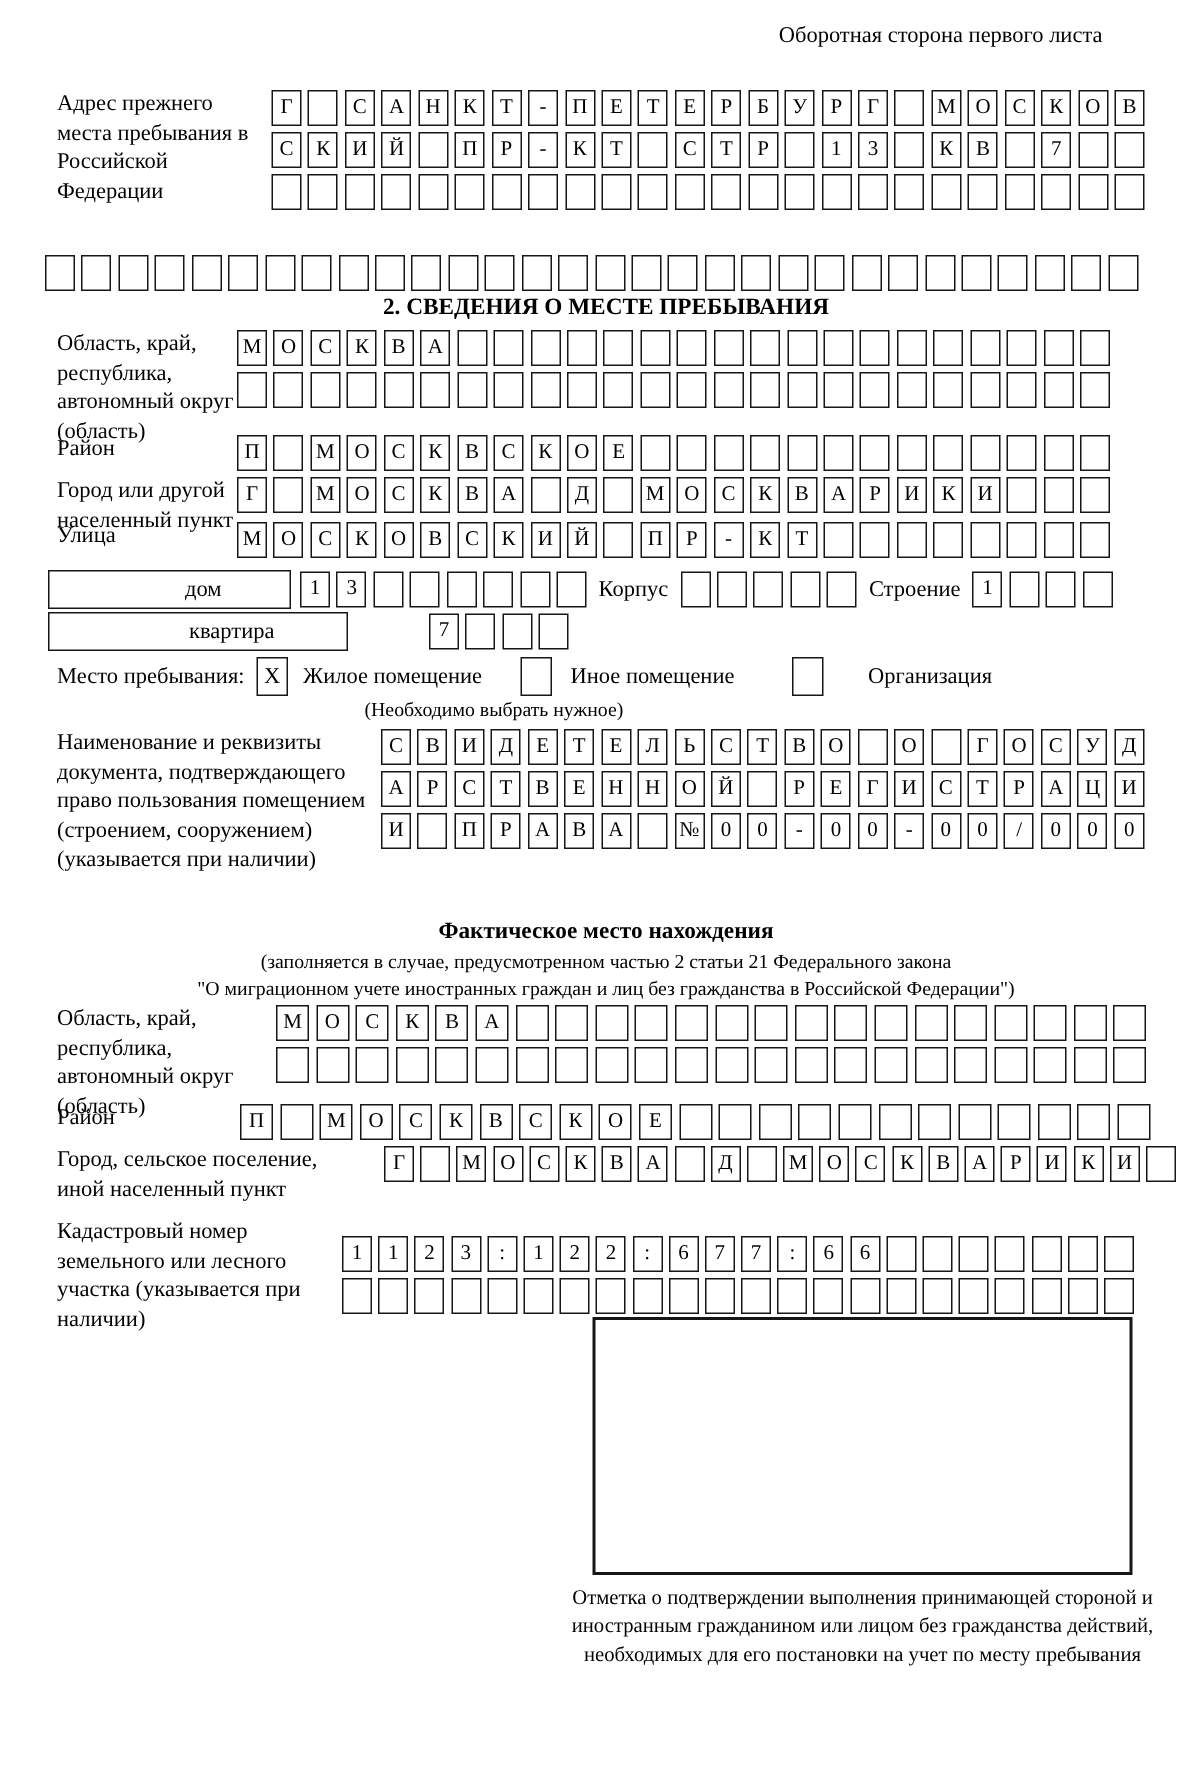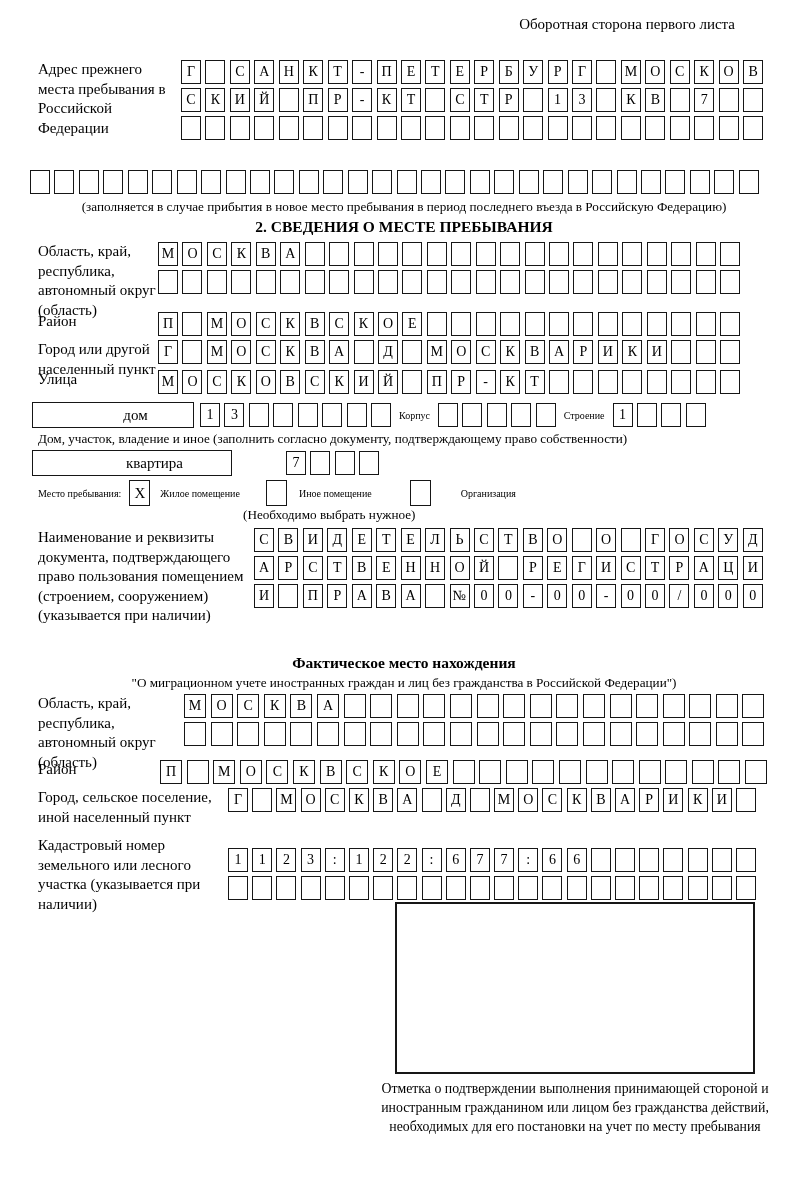--- a/index.html
+++ b/index.html
@@ -32,21 +32,21 @@
 
   .widebox {
     box-sizing:border-box; border:1.7px solid #161616; height:26px;
     display:flex; align-items:center; justify-content:center; font-size:15px; flex-shrink:0;padding-left:45px;
   }
   .inline-row { display:flex; align-items:center; }
   .chk {
     width:21px; height:26px; box-sizing:border-box; border:1.7px solid #161616;
     display:flex; align-items:center; justify-content:center; font-size:15px; flex-shrink:0;
   }
-  .opt { font-size:10px; }
+  .opt { font-size:15px; }
   .stamp-box { box-sizing:border-box; border:2px solid #161616; width:360px; height:172px; }
 </style>
 </head>
 <body>
 
 <div class="page">
 
   <div class="hdr-note">Оборотная сторона первого листа</div>
 
   <div class="grp" style="margin-top:24px; height:104px;">
@@ -157,21 +157,20 @@
       <div class="cell"></div>
       <div class="cell"></div>
       <div class="cell"></div>
       <div class="cell"></div>
       <div class="cell"></div>
       <div class="cell"></div>
       <div class="cell"></div>
       <div class="cell"></div>
       <div class="cell"></div>
     </div>
-  <div class="caption center" style="margin-top:4px; height:18px;">(заполняется в случае прибытия в новое место пребывания в период последнего въезда в Российскую Федерацию)</div>
 
   <div class="sec-title" style="margin-top:2px;">2. СВЕДЕНИЯ О МЕСТЕ ПРЕБЫВАНИЯ</div>
 
   <div class="grp" style="margin-top:4px; height:70px;">
     <div class="lbl lbl-b">Область, край, республика, автономный округ (область)</div>
     <div class="rows">
       <div class="cellrow">
           <div class="cell">М</div>
           <div class="cell">О</div>
           <div class="cell">С</div>
@@ -337,21 +336,20 @@
         <div class="cell"></div>
       </div>
     <div class="opt" style="margin:0 8px;">Строение</div>
     <div class="cellrow">
         <div class="cell">1</div>
         <div class="cell"></div>
         <div class="cell"></div>
         <div class="cell"></div>
       </div>
   </div>
-  <div class="caption" style="height:18px; margin-top:2px;">Дом, участок, владение и иное (заполнить согласно документу, подтверждающему право собственности)</div>
 
   <div class="inline-row" style="margin-top:2px; height:26px;gap:48px;">
     <div class="widebox" style="width:200px; margin-left:-6px;">квартира</div>
     <div class="cellrow" style="margin-left:6px;">
         <div class="cell">7</div>
         <div class="cell"></div>
         <div class="cell"></div>
         <div class="cell"></div>
       </div>
   </div>
@@ -436,20 +434,21 @@
           <div class="cell">0</div>
           <div class="cell">/</div>
           <div class="cell">0</div>
           <div class="cell">0</div>
           <div class="cell">0</div>
         </div>
     </div>
   </div>
 
   <div class="sec-title">Фактическое место нахождения</div>
+  <div class="caption center" style="height:18px;">(заполняется в случае, предусмотренном частью 2 статьи 21 Федерального закона</div>
   <div class="caption center" style="height:18px;">"О миграционном учете иностранных граждан и лиц без гражданства в Российской Федерации")</div>
 
   <div class="grp" style="margin-top:2px; height:66px;">
     <div class="lbl lbl-c">Область, край, республика, автономный округ (область)</div>
     <div class="rows">
       <div class="cellrow pitchw">
           <div class="cell">М</div>
           <div class="cell">О</div>
           <div class="cell">С</div>
           <div class="cell">К</div>
@@ -521,21 +520,21 @@
         <div class="cell"></div>
         <div class="cell"></div>
         <div class="cell"></div>
         <div class="cell"></div>
         <div class="cell"></div>
         <div class="cell"></div>
         <div class="cell"></div>
       </div>
   </div>
 
-  <div class="grp" style="height:48px;">
+  <div class="grp" style="height:48px;gap:28px;">
     <div class="lbl lbl-e">Город, сельское поселение, иной населенный пункт</div>
     <div class="cellrow pitchm">
         <div class="cell">Г</div>
         <div class="cell"></div>
         <div class="cell">М</div>
         <div class="cell">О</div>
         <div class="cell">С</div>
         <div class="cell">К</div>
         <div class="cell">В</div>
         <div class="cell">А</div>

